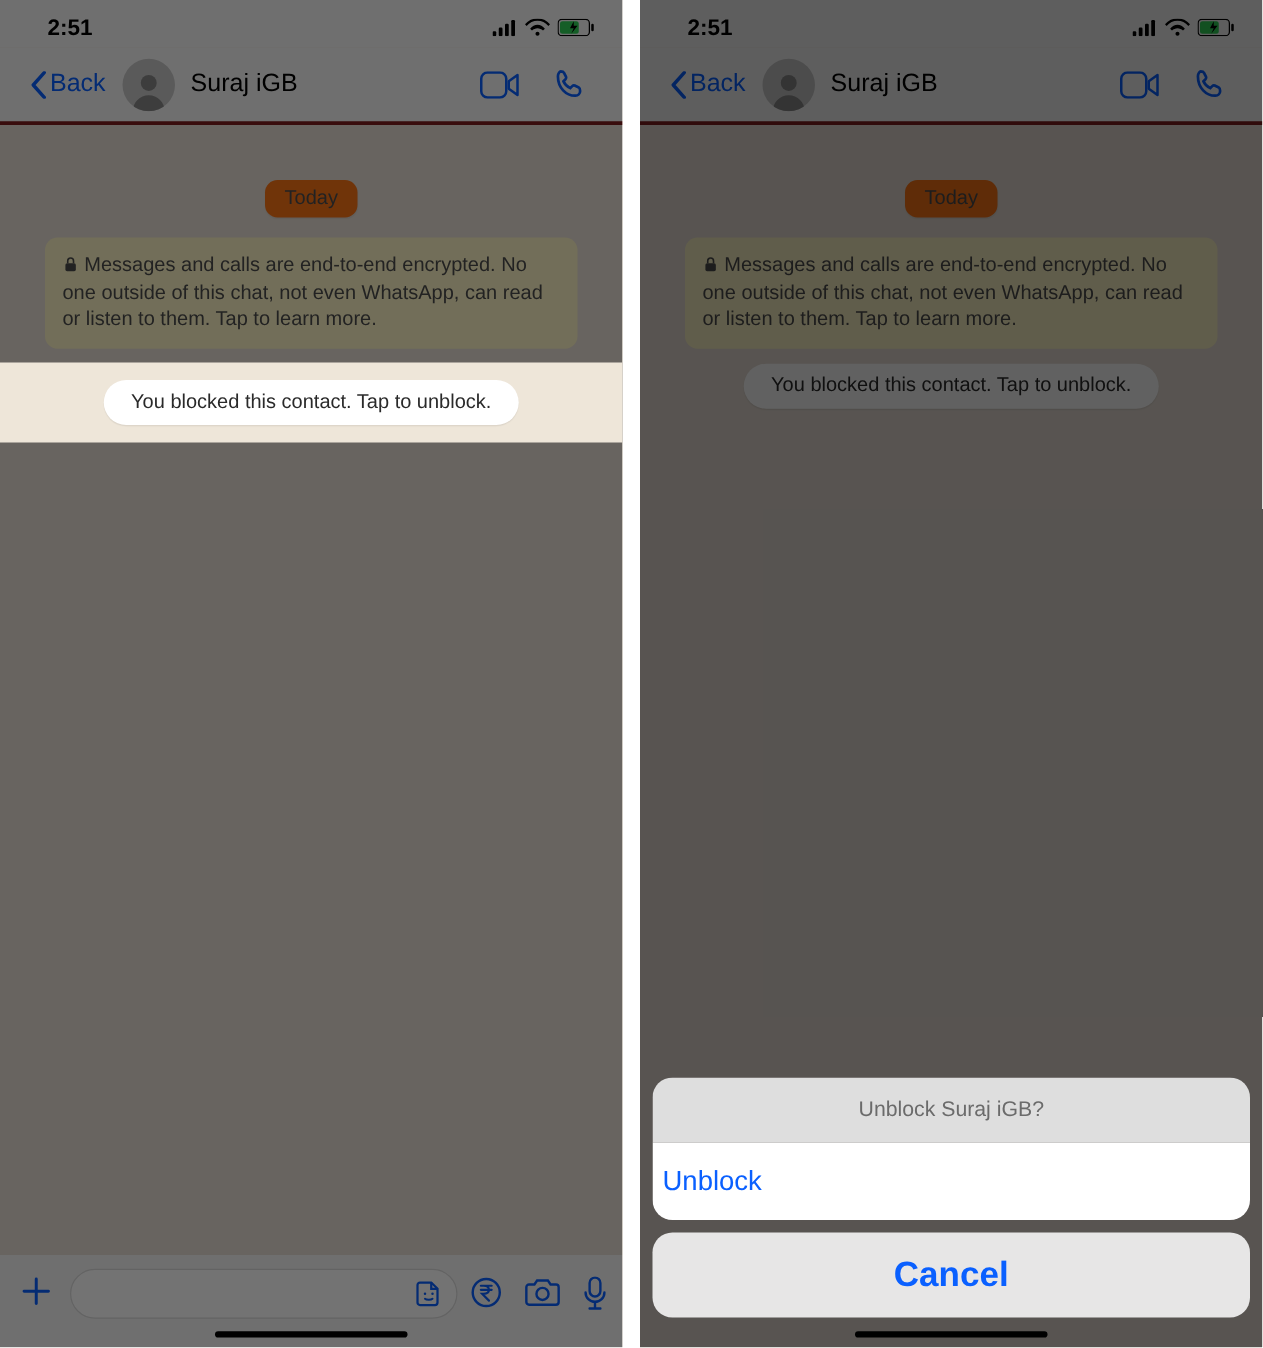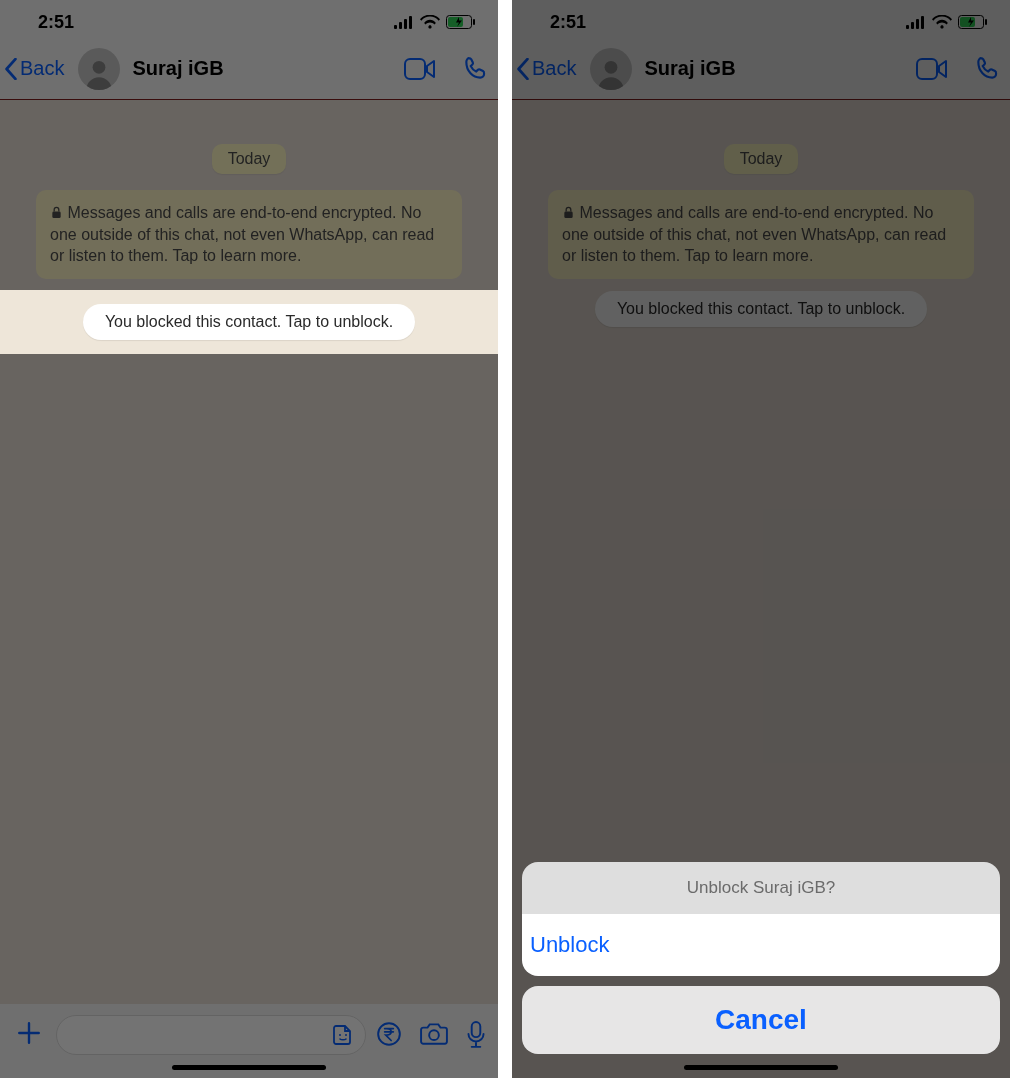--- a/index.html
+++ b/index.html
@@ -38,22 +38,22 @@
   .status-time {
     font-size: 18px;
     font-weight: 600;
   }
   .status-icons { display: flex; align-items: center; gap: 6px; }
   .nav-bar {
     height: 62px;
     background: #f7f7f7;
     display: flex;
     align-items: center;
-    padding: 0 4px;
-    border-bottom: 1px solid #7f1d1d;
+    padding: 0 24px;
+    border-bottom: 3px solid #7f1d1d;
     position: relative;
     z-index: 10;
   }
   .back-btn {
     display: flex;
     align-items: center;
     color: #0a60ff;
     font-size: 20px;
     gap: 2px;
   }
@@ -62,38 +62,38 @@
     height: 42px;
     border-radius: 50%;
     background: #c8c8c8;
     margin-left: 14px;
     overflow: hidden;
     display:flex;align-items:flex-end;justify-content:center;
   }
   .avatar svg { width: 34px; height: 34px; }
   .contact-name {
     font-size: 20px;
-    font-weight: 700;
+    font-weight: 400;
     margin-left: 12px;
     flex: 1;
   }
   .nav-icons { display:flex; gap: 26px; align-items:center; margin-right:6px; }
   .nav-icons svg { color:#0a60ff; }
 
   .chat-area {
     position: relative;
     background: #e6ddd4;
     height: calc(100% - 38px - 62px - 74px);
     z-index: 10;
   }
   .phone2 .chat-area { height: calc(100% - 38px - 62px); }
   .date-pill {
     margin: 44px auto 16px;
     width: fit-content;
-    background: #fef9c3;
+    background: #f97316;
     padding: 6px 16px;
     border-radius: 10px;
     font-size: 16px;
     color: #4d4d4d;
     box-shadow: 0 1px 1px rgba(0,0,0,0.06);
     text-align: center;
   }
   .enc-notice {
     margin: 0 36px 12px;
     background: #fdf4c5;

